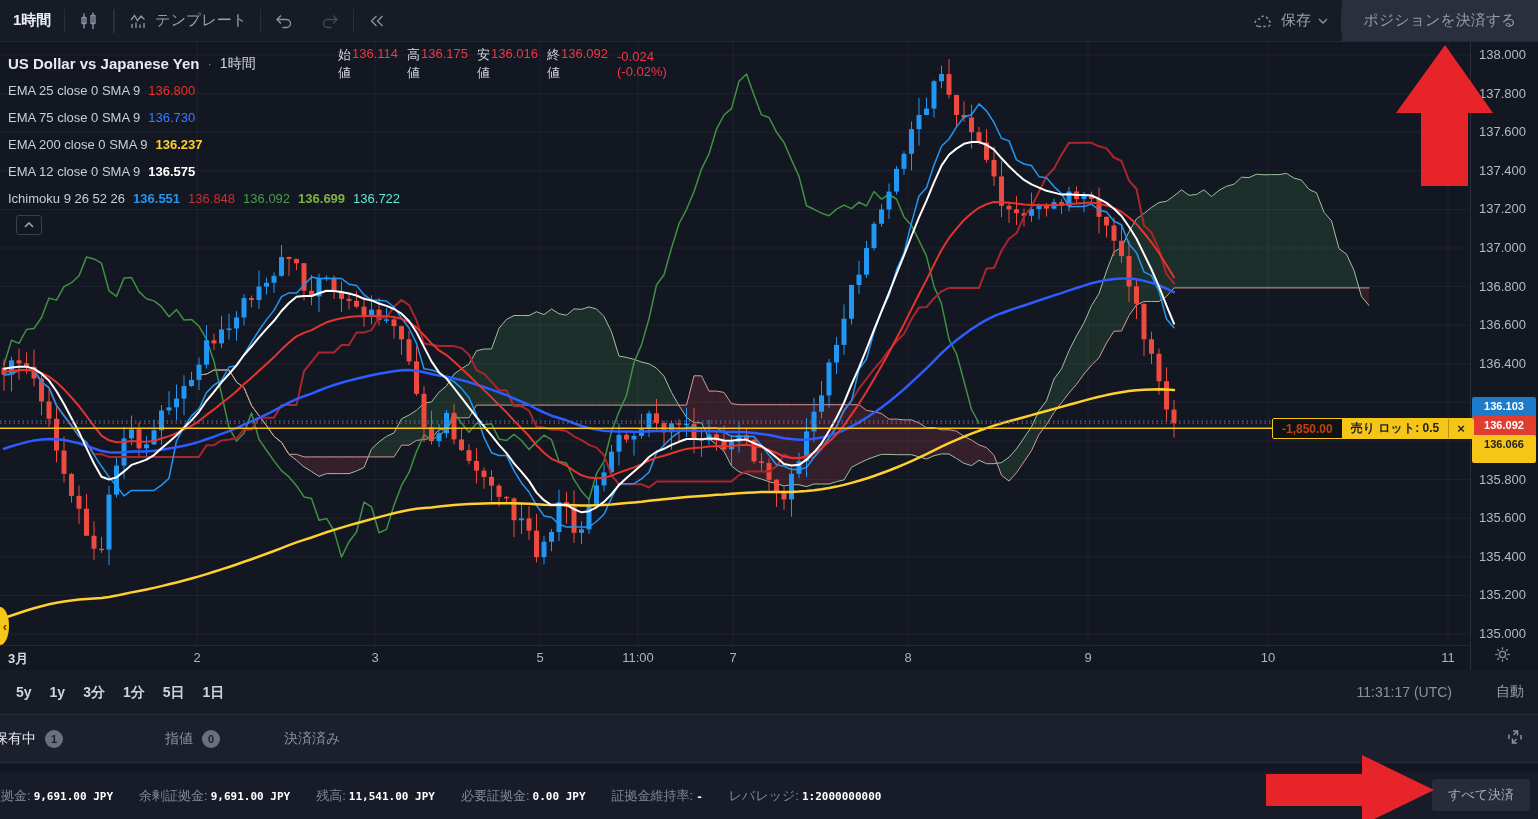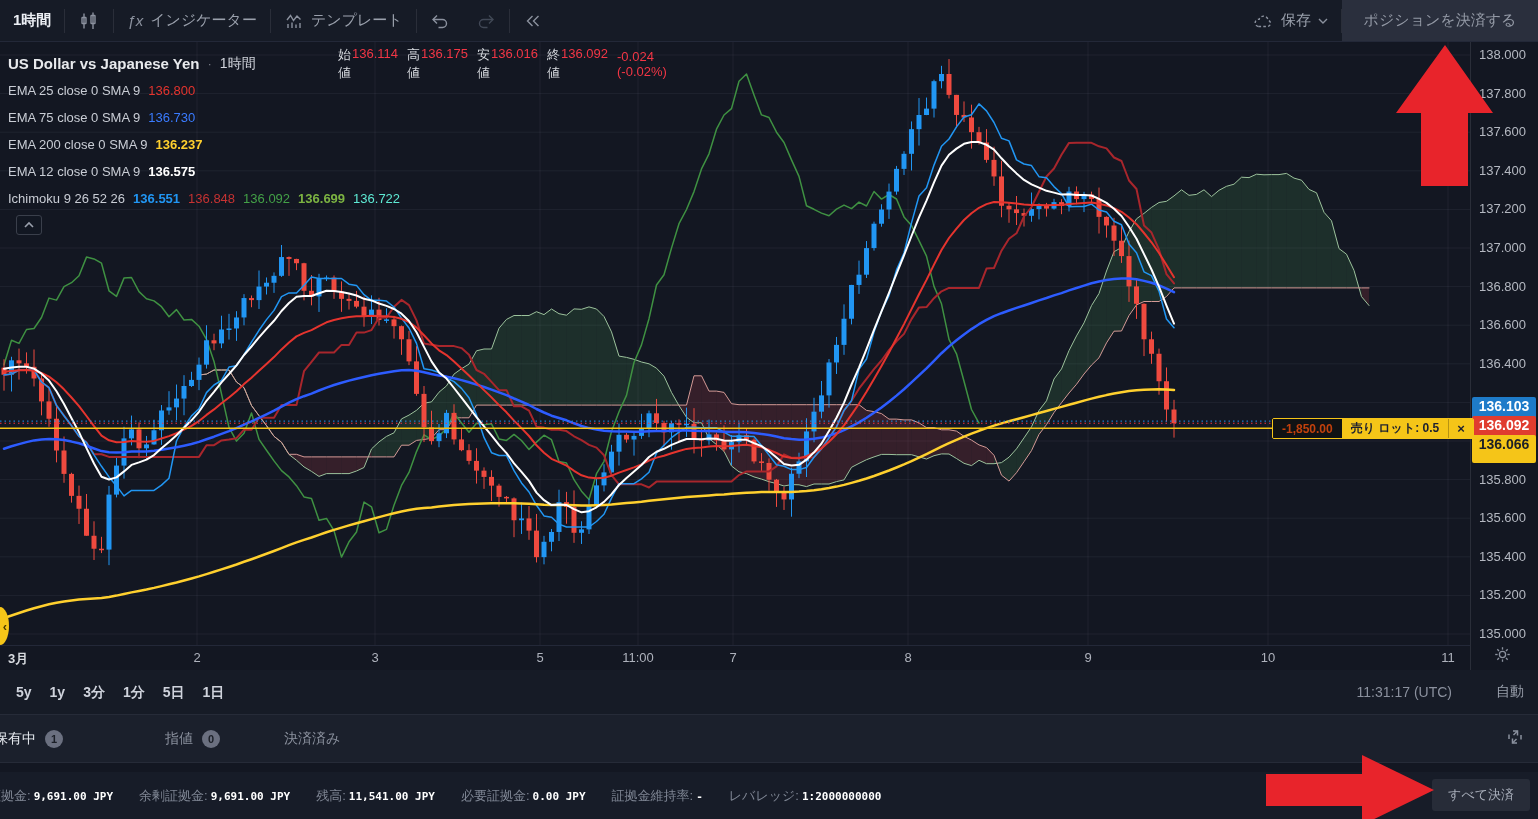--- a/index.html
+++ b/index.html
@@ -23,21 +23,21 @@
   .pl-value { color:#f23645; font-size:15px; margin-left:6px; }
   .close-pos-btn { height:100%; width:196px; background:#2a2f3d; border:none; color:#949aa6;
                    font-size:15px; cursor:pointer; font-family:inherit; }
 
   
   #chart-svg { position:absolute; top:42px; left:0; z-index:1; display:block; }
   .price-axis { position:absolute; top:42px; left:1470px; width:68px; height:628px;
                 border-left:1px solid #2a2e39; background:#131722; z-index:4; }
   .tick { position:absolute; left:8px; font-size:13px; color:#b4b8c1; }
   .badge { position:absolute; left:1px; width:64px; height:28px; line-height:19px; text-align:center;
-           font-size:14px; font-weight:bold; border-radius:2px; z-index:5; }
+           font-size:11px; font-weight:bold; border-radius:2px; z-index:5; }
   .time-axis { position:absolute; top:645px; left:0; width:1470px; height:25px; border-top:1px solid #232838;
                background:#131722; z-index:4; }
   .tlabel { position:absolute; top:4px; font-size:13px; color:#aeb2bc; }
   .tlabel.ctr { transform:translateX(-50%); }
   .tlabel.first { font-weight:bold; color:#d8dbe0; }
   .gear { position:absolute; left:22px; top:603px; }
   .gear svg { stroke:#8b919e; fill:none; stroke-width:1.3; }
 
   
   .legend { position:absolute; top:50px; left:8px; z-index:10; }
@@ -113,24 +113,20 @@
       <span class="tb-icon">
         <svg width="22" height="22" viewBox="0 0 22 22">
           <line x1="6" y1="3.5" x2="6" y2="18.5"></line>
             <rect x="4" y="7.5" width="4" height="6" rx="0.5"></rect>
           <line x1="15" y1="2.5" x2="15" y2="19"></line>
             <rect x="13" y="5.5" width="4" height="8" rx="0.5"></rect>
         </svg>
       </span>
     </div>
     <div class="tb-div"></div>
-    <div class="tb-item">
-      <span class="fx-glyph">ƒx</span>
-      <span>インジケーター</span>
-    </div>
     <div class="tb-div"></div>
     <div class="tb-item">
       <span class="tb-icon">
         <svg width="20" height="20" viewBox="0 0 20 20">
           <polyline points="3,9 6.5,4.5 9.5,9.5 13,5 16.5,8.5"></polyline>
           <line x1="4" y1="13" x2="4" y2="17"></line>
             <line x1="8" y1="11.5" x2="8" y2="17"></line>
           <line x1="12" y1="13.5" x2="12" y2="17"></line>
             <line x1="16" y1="12" x2="16" y2="17"></line>
         </svg>

